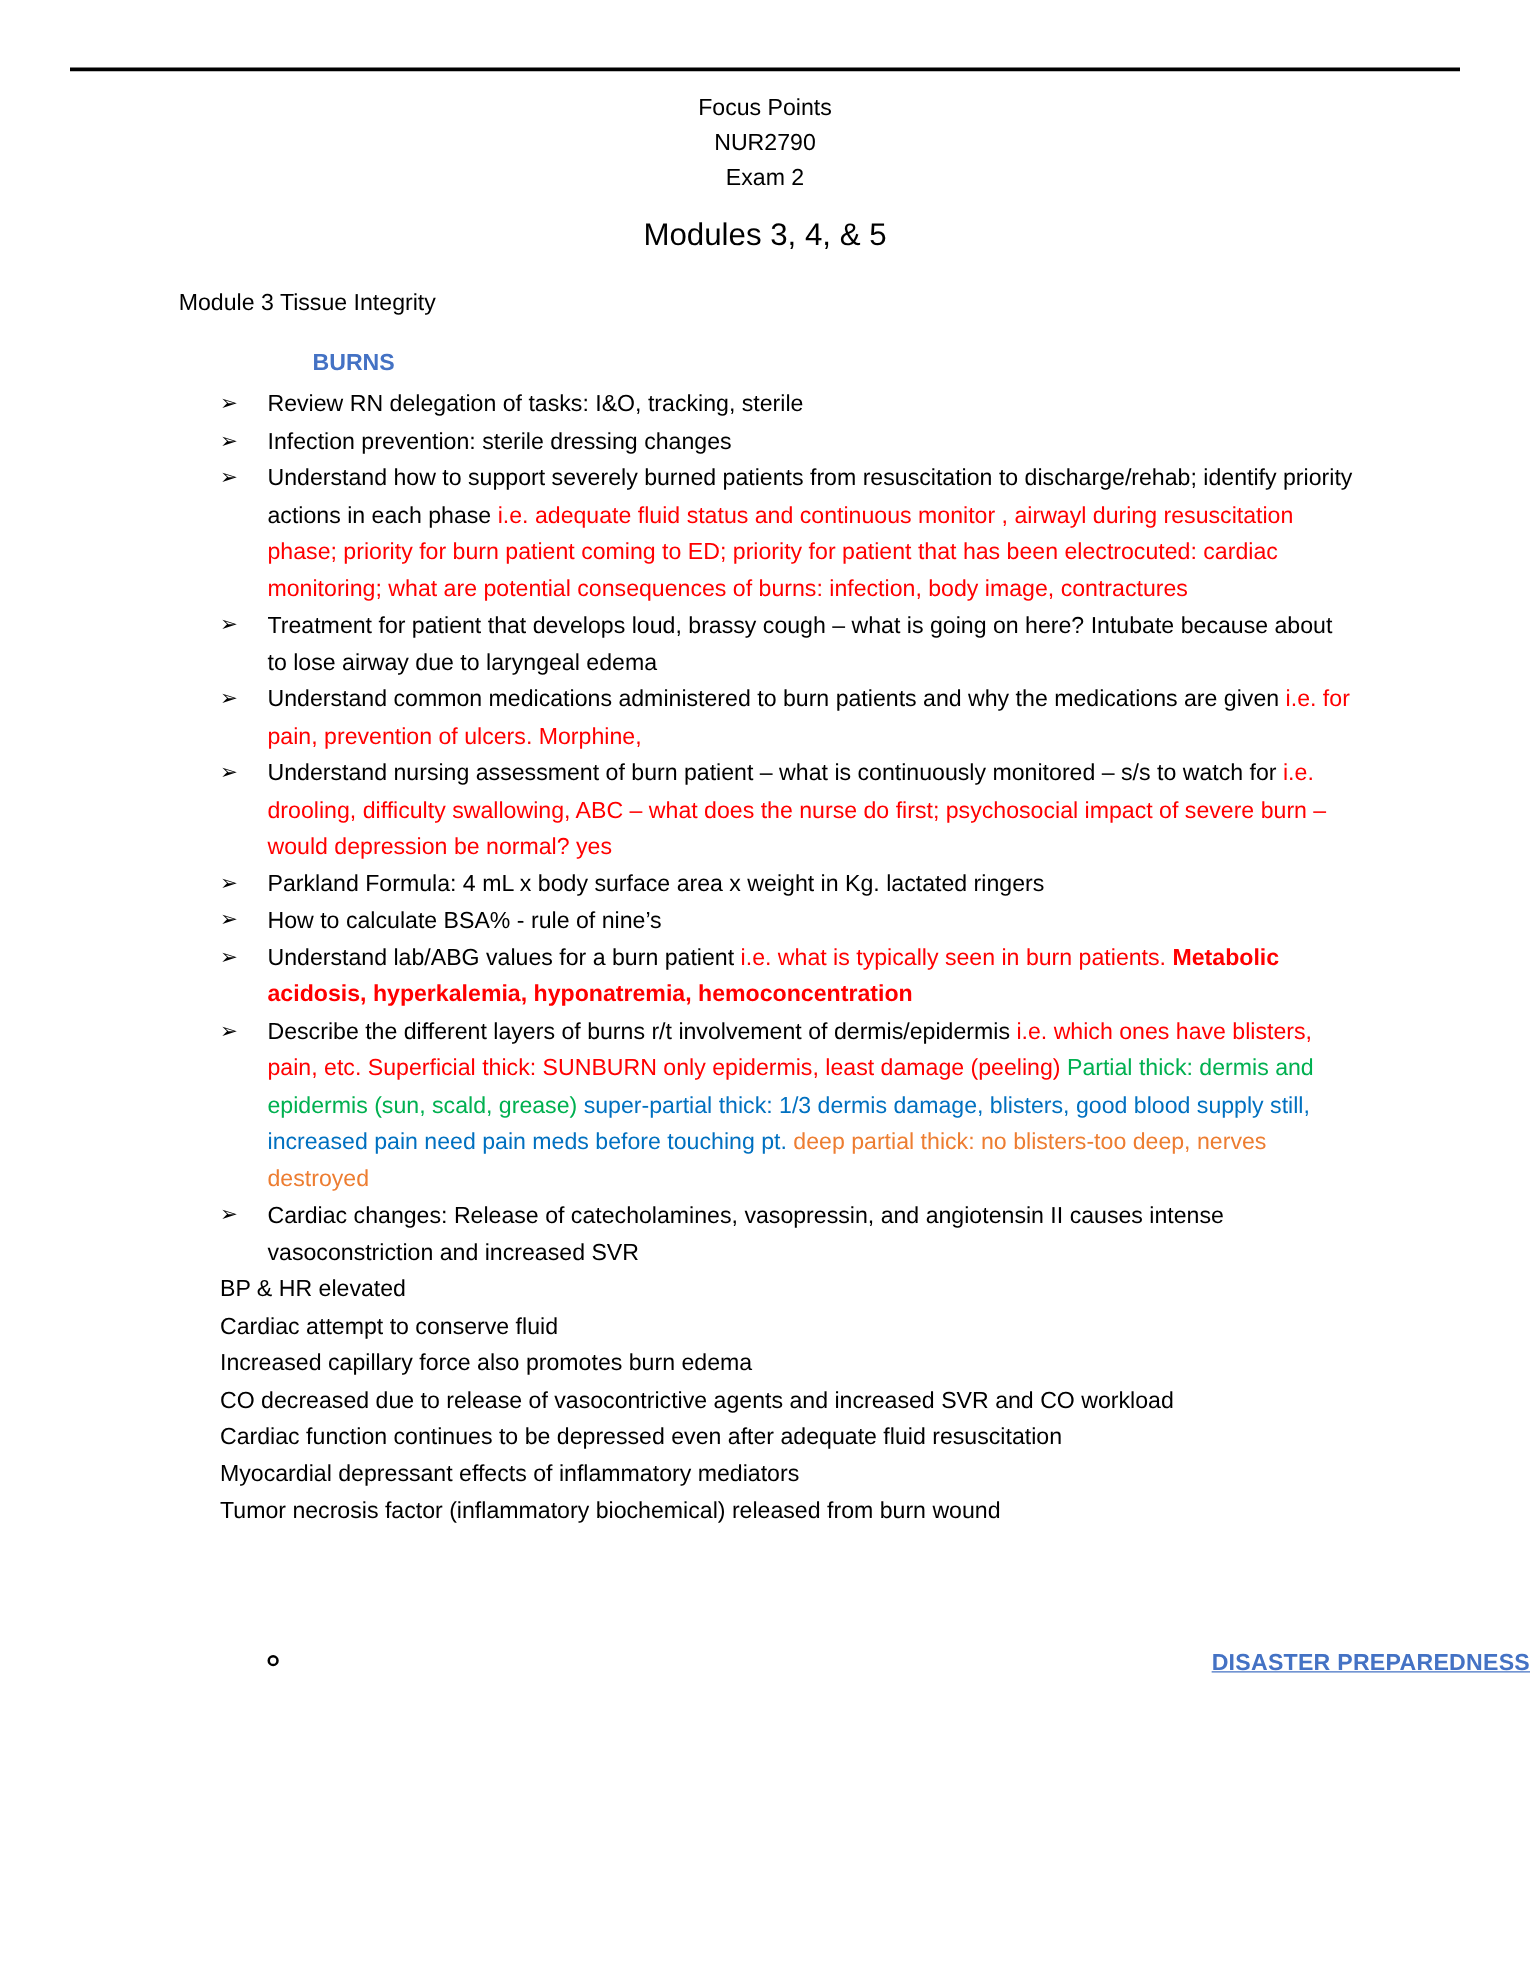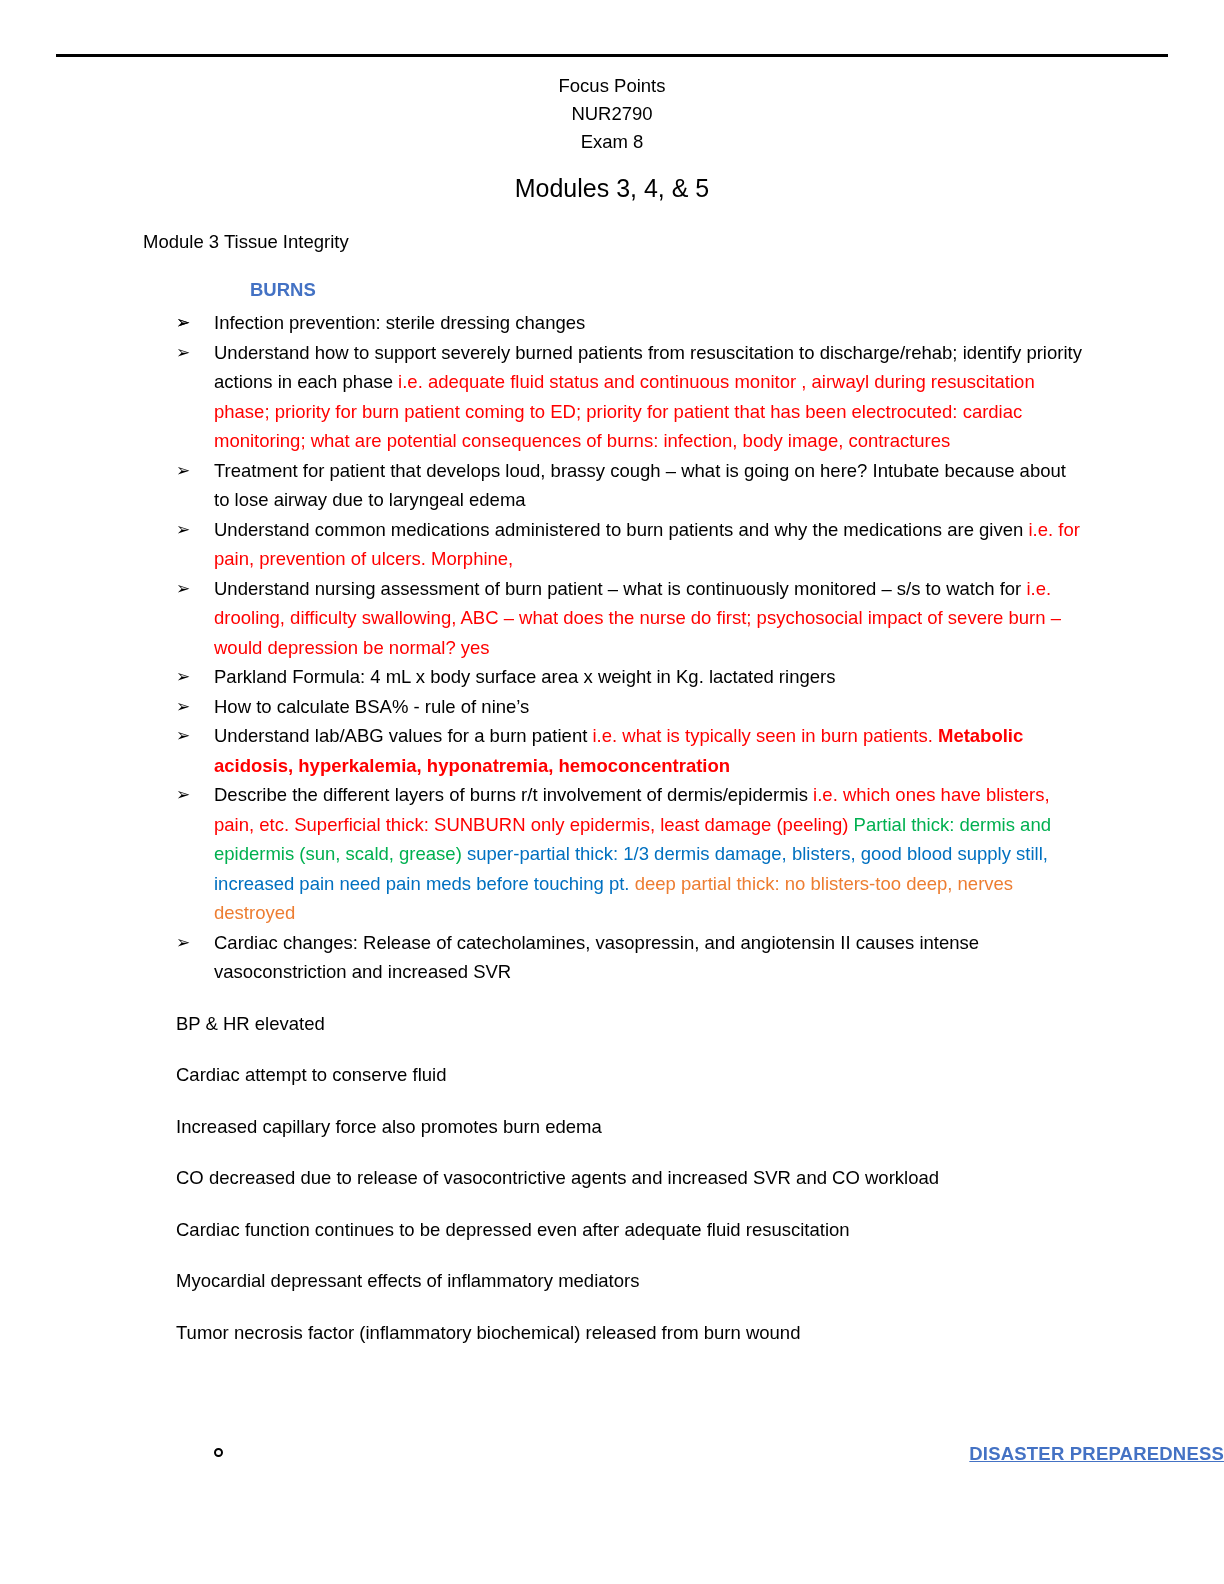--- a/index.html
+++ b/index.html
@@ -82,21 +82,20 @@
     top: 0px;
     font-size: 17px;
     line-height: 29.5px;
     color: #000;
   }
   .para {
     margin-left: 176px;
     margin-right: 140px;
     font-size: 18.5px;
     line-height: 29.5px;
-    margin-top: 22px;
   }
   .red { color: #FF0000; }
   .red-bold { color: #FF0000; font-weight: bold; }
   .green { color: #00B050; }
   .blue-txt { color: #0070C0; }
   .orange { color: #ED7D31; }
 
   .disaster-block {
     margin-top: 92px;
     margin-left: 176px;
@@ -128,33 +127,33 @@
 
 <div class="page">
 
   <div class="top-rule"></div>
 
   <div class="content">
 
     <div class="title-block">
       <span class="title-line">Focus Points</span>
       <span class="title-line">NUR2790</span>
-      <span class="title-line">Exam 8</span>
+      <span class="title-line">Exam 2</span>
     </div>
 
     <div class="spacer-18"></div>
 
     <div class="modules-line">Modules 3, 4, &amp; 5</div>
 
     <div class="module-heading">Module 3 Tissue Integrity</div>
 
     <div class="burns-heading">BURNS</div>
 
     <ul class="arrow-list" id="bullet-list">
-        <li><span class="bullet-glyph">➢</span></li>
+        <li><span class="bullet-glyph">➢</span><span>Review RN delegation of tasks: I&amp;O, tracking, sterile</span></li>
         <li><span class="bullet-glyph">➢</span><span>Infection prevention: sterile dressing changes</span></li>
         <li><span class="bullet-glyph">➢</span><span>Understand how to support severely burned patients from resuscitation to discharge/rehab; identify priority actions in each phase </span><span class="red">i.e. adequate fluid status and continuous monitor , airwayl during resuscitation phase; priority for burn patient coming to ED; priority for patient that has been electrocuted: cardiac monitoring; what are potential consequences of burns: infection, body image, contractures</span></li>
         <li><span class="bullet-glyph">➢</span><span>Treatment for patient that develops loud, brassy cough – what is going on here? Intubate because about to lose airway due to laryngeal edema</span></li>
         <li><span class="bullet-glyph">➢</span><span>Understand common medications administered to burn patients and why the medications are given </span><span class="red">i.e. for pain, prevention of ulcers. Morphine,</span></li>
         <li><span class="bullet-glyph">➢</span><span>Understand nursing assessment of burn patient – what is continuously monitored – s/s to watch for </span><span class="red">i.e. drooling, difficulty swallowing, ABC – what does the nurse do first; psychosocial impact of severe burn – would depression be normal? yes</span></li>
         <li><span class="bullet-glyph">➢</span><span>Parkland Formula: 4 mL x body surface area x weight in Kg. lactated ringers</span></li>
         <li><span class="bullet-glyph">➢</span><span>How to calculate BSA% - rule of nine’s</span></li>
         <li><span class="bullet-glyph">➢</span><span>Understand lab/ABG values for a burn patient </span><span class="red">i.e. what is typically seen in burn patients. </span><span class="red-bold">Metabolic acidosis, hyperkalemia, hyponatremia, hemoconcentration</span></li>
         <li><span class="bullet-glyph">➢</span><span>Describe the different layers of burns r/t involvement of dermis/epidermis </span><span class="red">i.e. which ones have blisters, pain, etc. Superficial thick: SUNBURN only epidermis, least damage (peeling) </span><span class="green">Partial thick: dermis and epidermis (sun, scald, grease) </span><span class="blue-txt">super-partial thick: 1/3 dermis damage, blisters, good blood supply still, increased pain need pain meds before touching pt. </span><span class="orange">deep partial thick: no blisters-too deep, nerves destroyed</span></li>
         <li><span class="bullet-glyph">➢</span><span>Cardiac changes: Release of catecholamines, vasopressin, and angiotensin II causes intense vasoconstriction and increased SVR</span></li>

